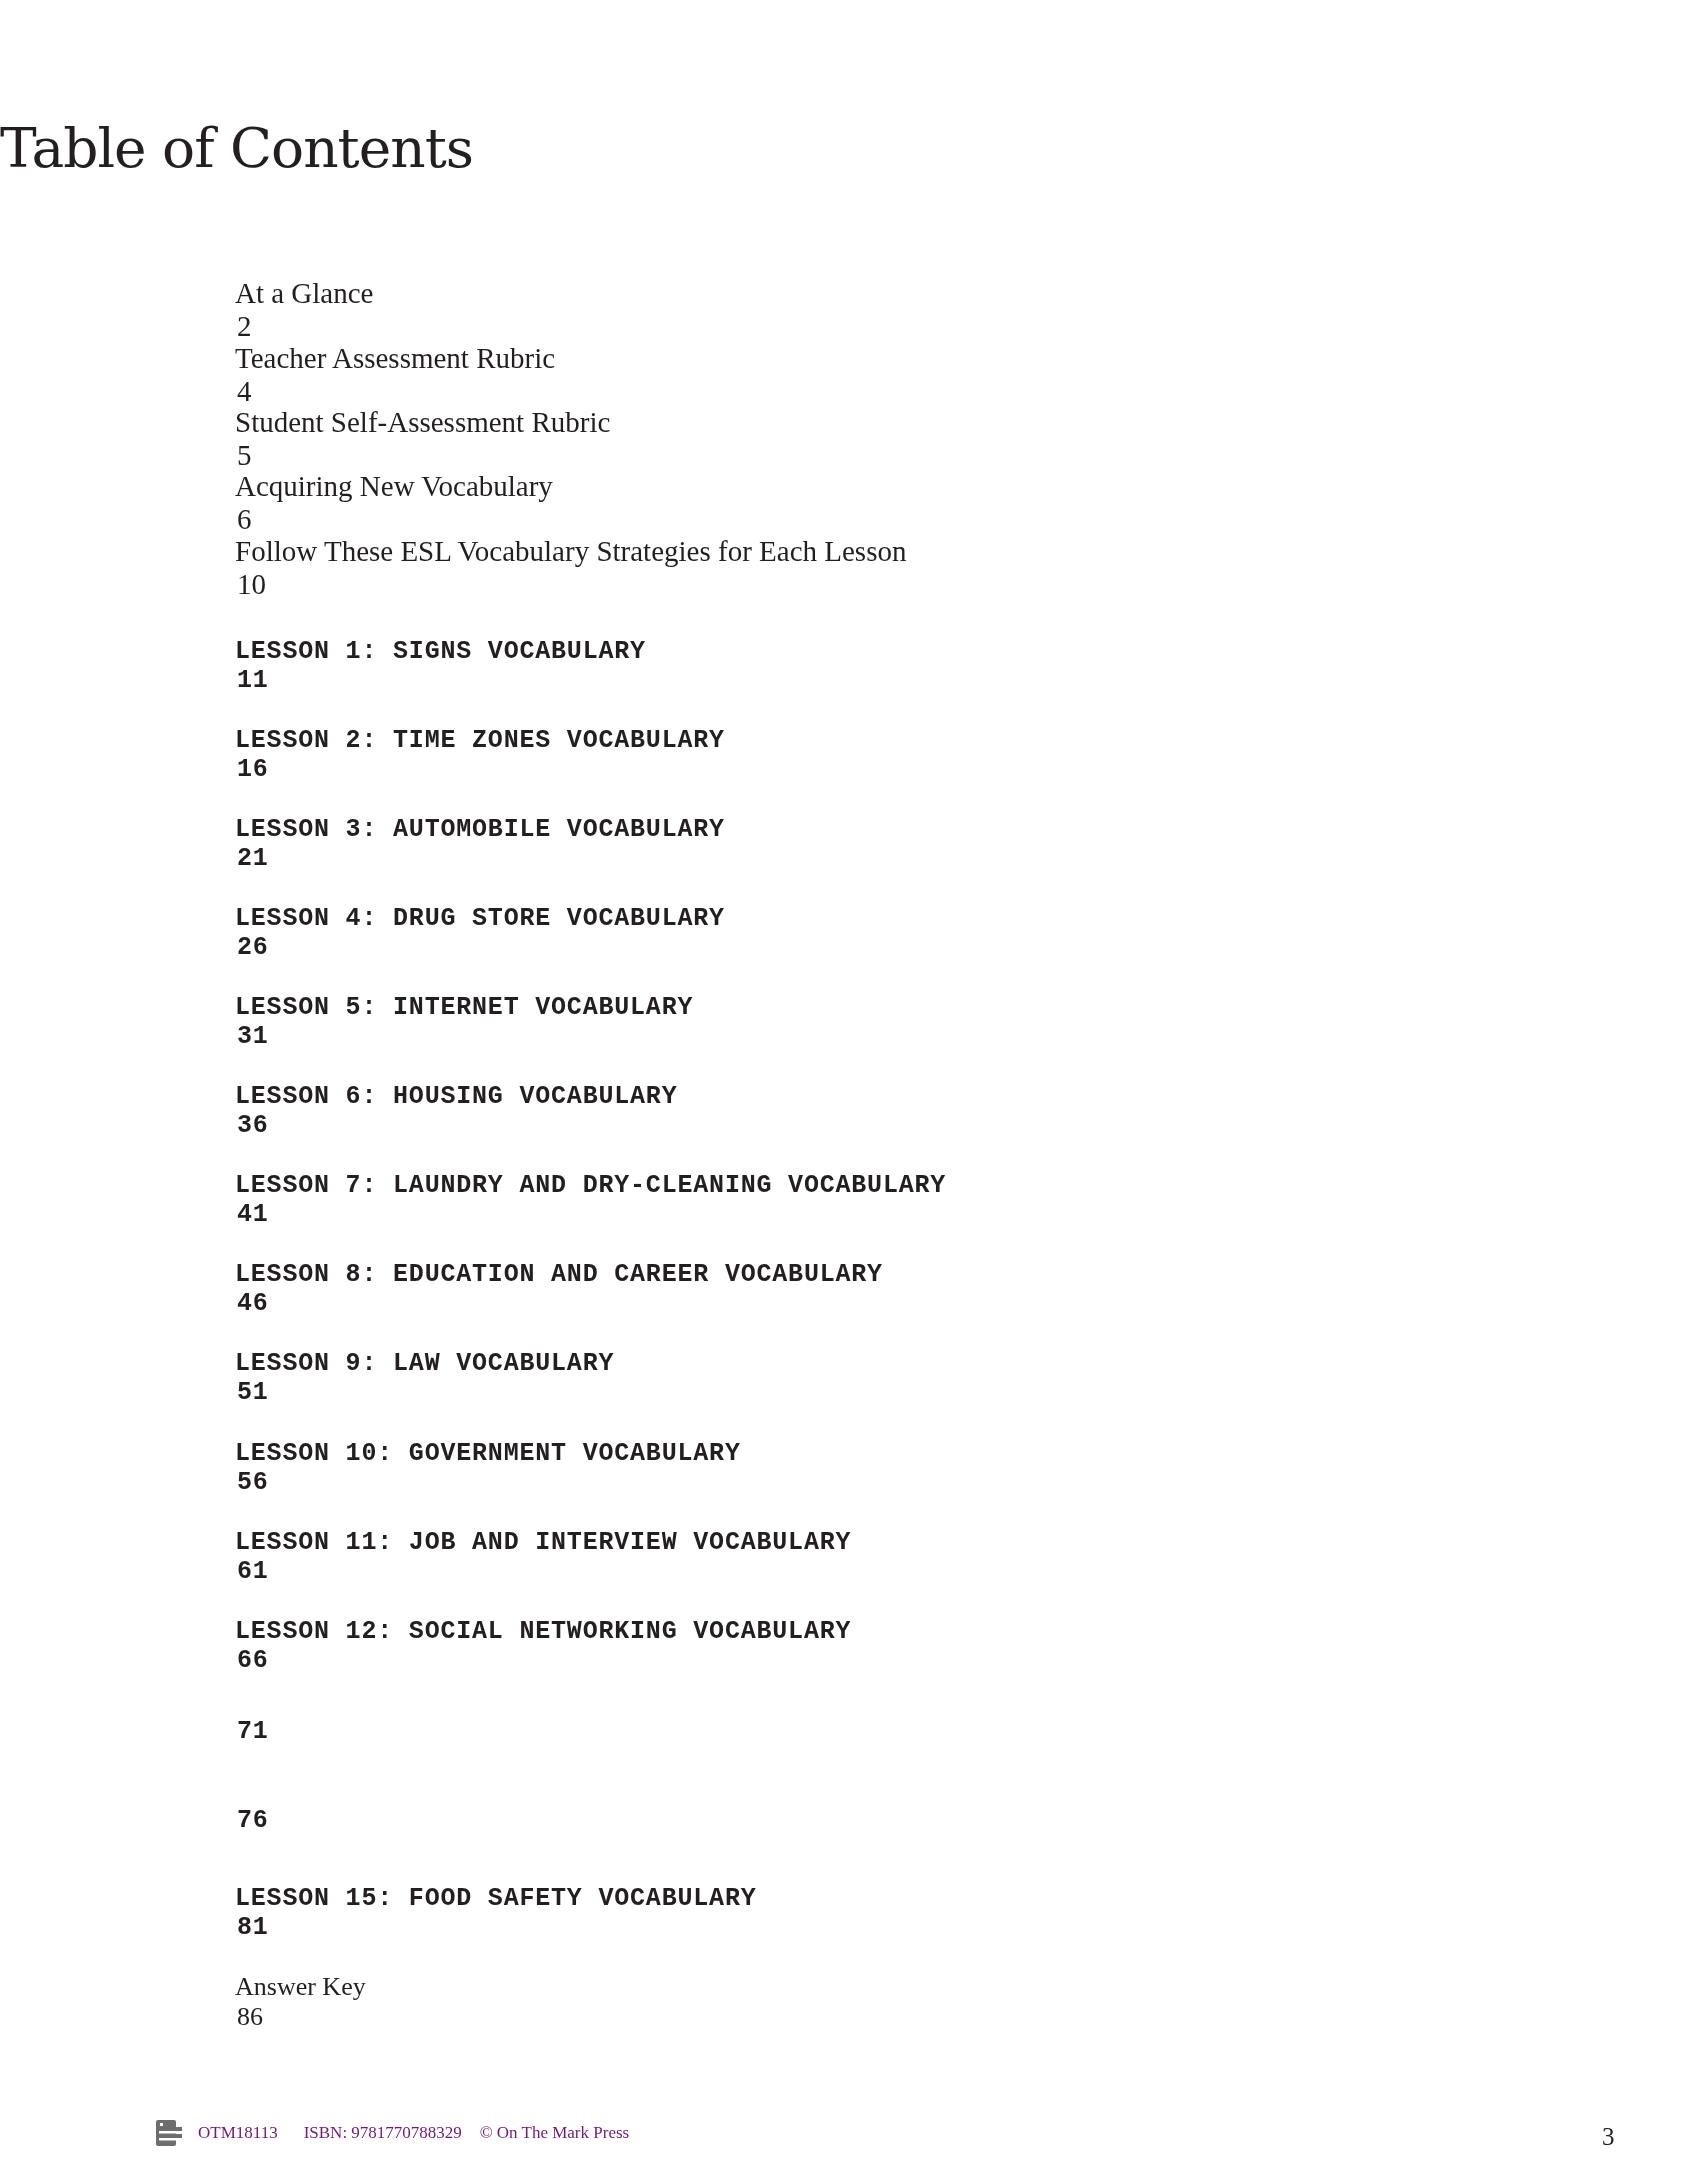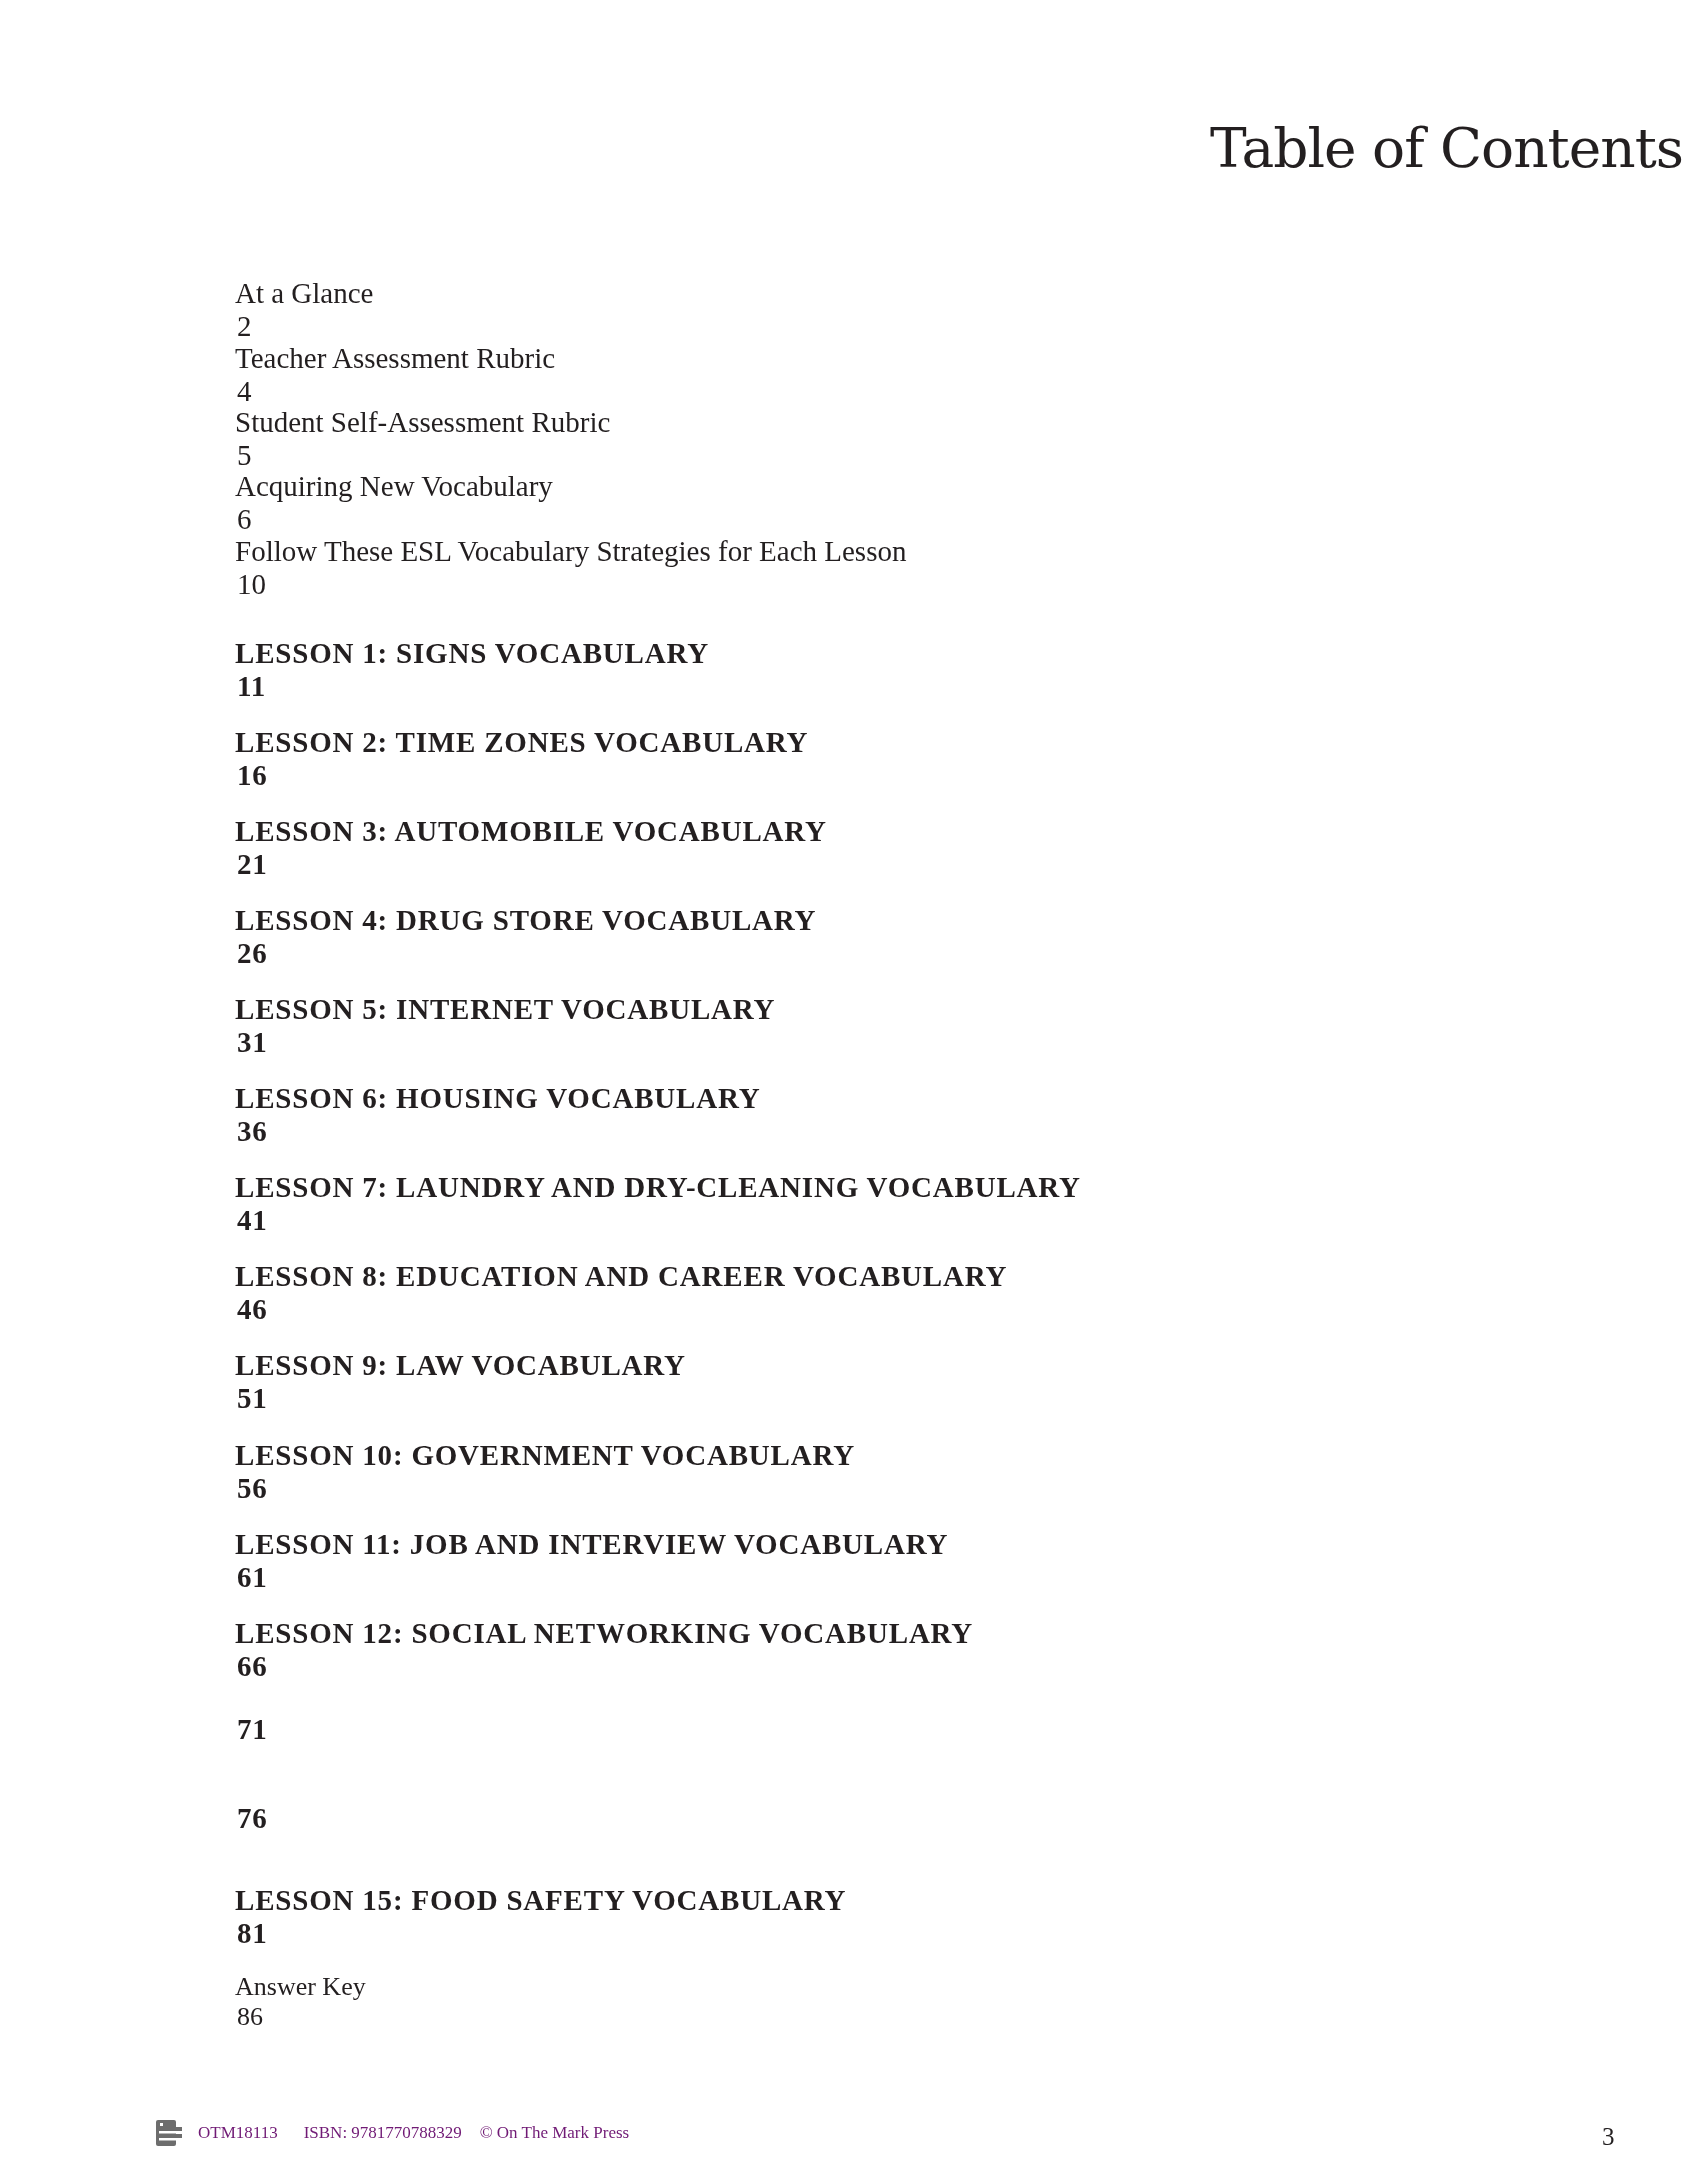--- a/index.html
+++ b/index.html
@@ -1,39 +1,39 @@
 <!DOCTYPE html>
 <html><head>
   <meta charset="utf-8">
   <style>
     html, body { margin: 0; padding: 0; background: #ffffff; }
     body {
       width: 1683px; height: 2178px; position: relative; overflow: hidden;
       color: #231f20; font-family: "DejaVu Serif", "Liberation Serif", serif;
     }
     .title {
-      position: absolute; top: 111px; left: 0; width: 1683px; text-align: right;
+      position: absolute; top: 111px; left: 0; width: 1683px; text-align: left;
       font-family: "DejaVu Serif", serif; font-size: 55px; font-weight: normal;
       letter-spacing: -1px; color: #231f20; margin: 0; line-height: 75px;
     }
     .toc { position: absolute; left: 235px; width: 1238px; top: 0; }
     .row {
       position: absolute; left: 0; width: 1238px; display: flex; align-items: baseline;
       height: 40px; white-space: nowrap; flex-direction: column;
     }
     .row .label { flex: 0 0 auto; padding-right: 6px; }
     .row .leader {
       flex: 1 1 auto; overflow: hidden; height: 1em; position: relative; top: 0;
       border-bottom: 0;
       background-image: radial-gradient(circle, #231f20 1.4px, transparent 1.8px);
       background-size: 15.3px 6px; background-repeat: repeat-x; background-position: right 84%;
     }
     .row .page { flex: 0 0 auto; padding-left: 2px; text-align: right; min-width: 14px; }
     .row.front { font-family: "Liberation Serif", serif; font-size: 29px; }
-    .row.lesson { font-family: Liberation Serif, serif; font-size: 29px; font-weight: bold; letter-spacing: 0.8px; }
+    .row.lesson { font-family: Liberation Mono, monospace; font-size: 25px; font-weight: bold; letter-spacing: 0.8px; }
     .row.back { font-family: "Liberation Serif", serif; font-size: 26px; }
     .footer {
       position: absolute; top: 2119px; left: 154px; display: flex; align-items: center;
       font-family: "Liberation Serif", serif; font-size: 17px; color: #701a75;
     }
     .footer .icon { width: 30px; height: 28px; margin-right: 14px; }
     .footer .code { margin-right: 26px; }
     .footer .isbn-label { margin-right: 4px; }
     .page-number {
       position: absolute; top: 2123px; left: 1602px; font-family: "Liberation Serif", serif;

